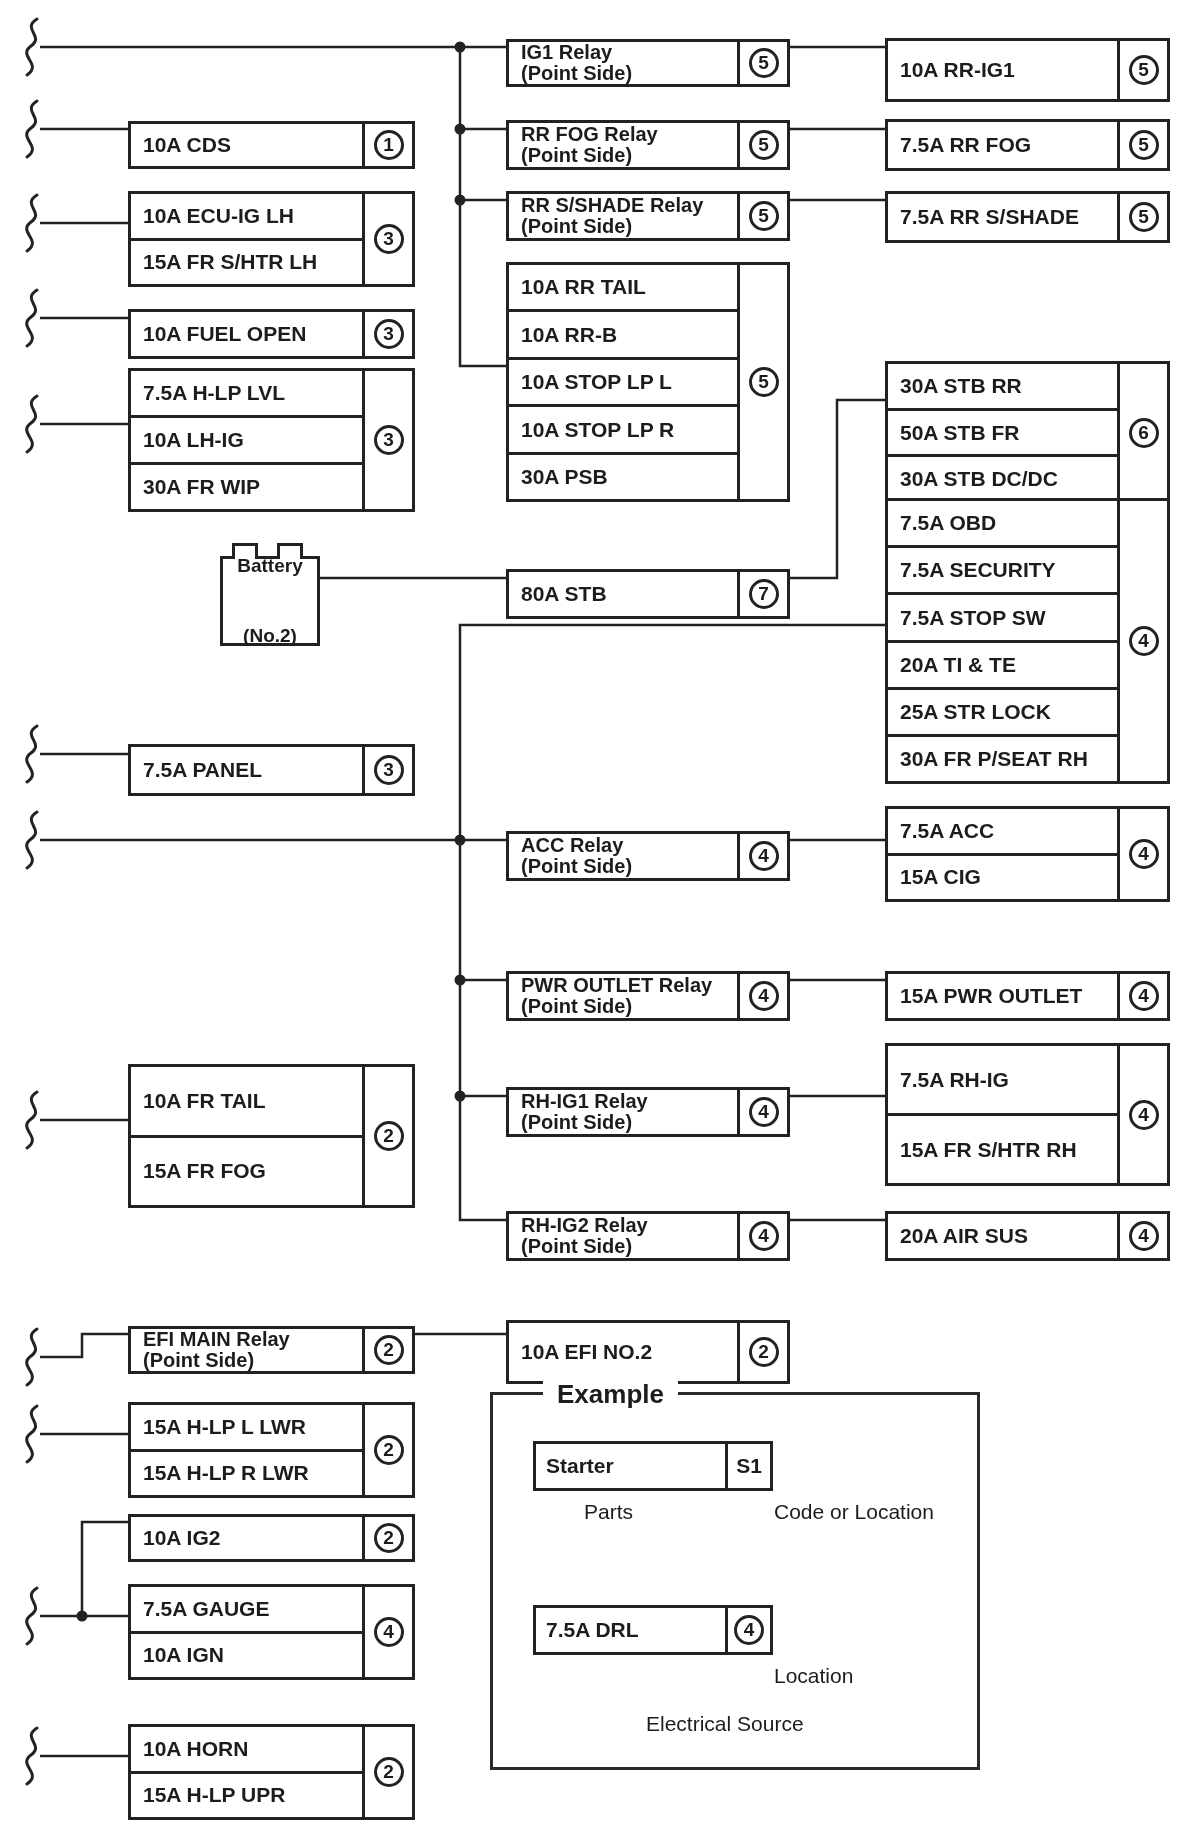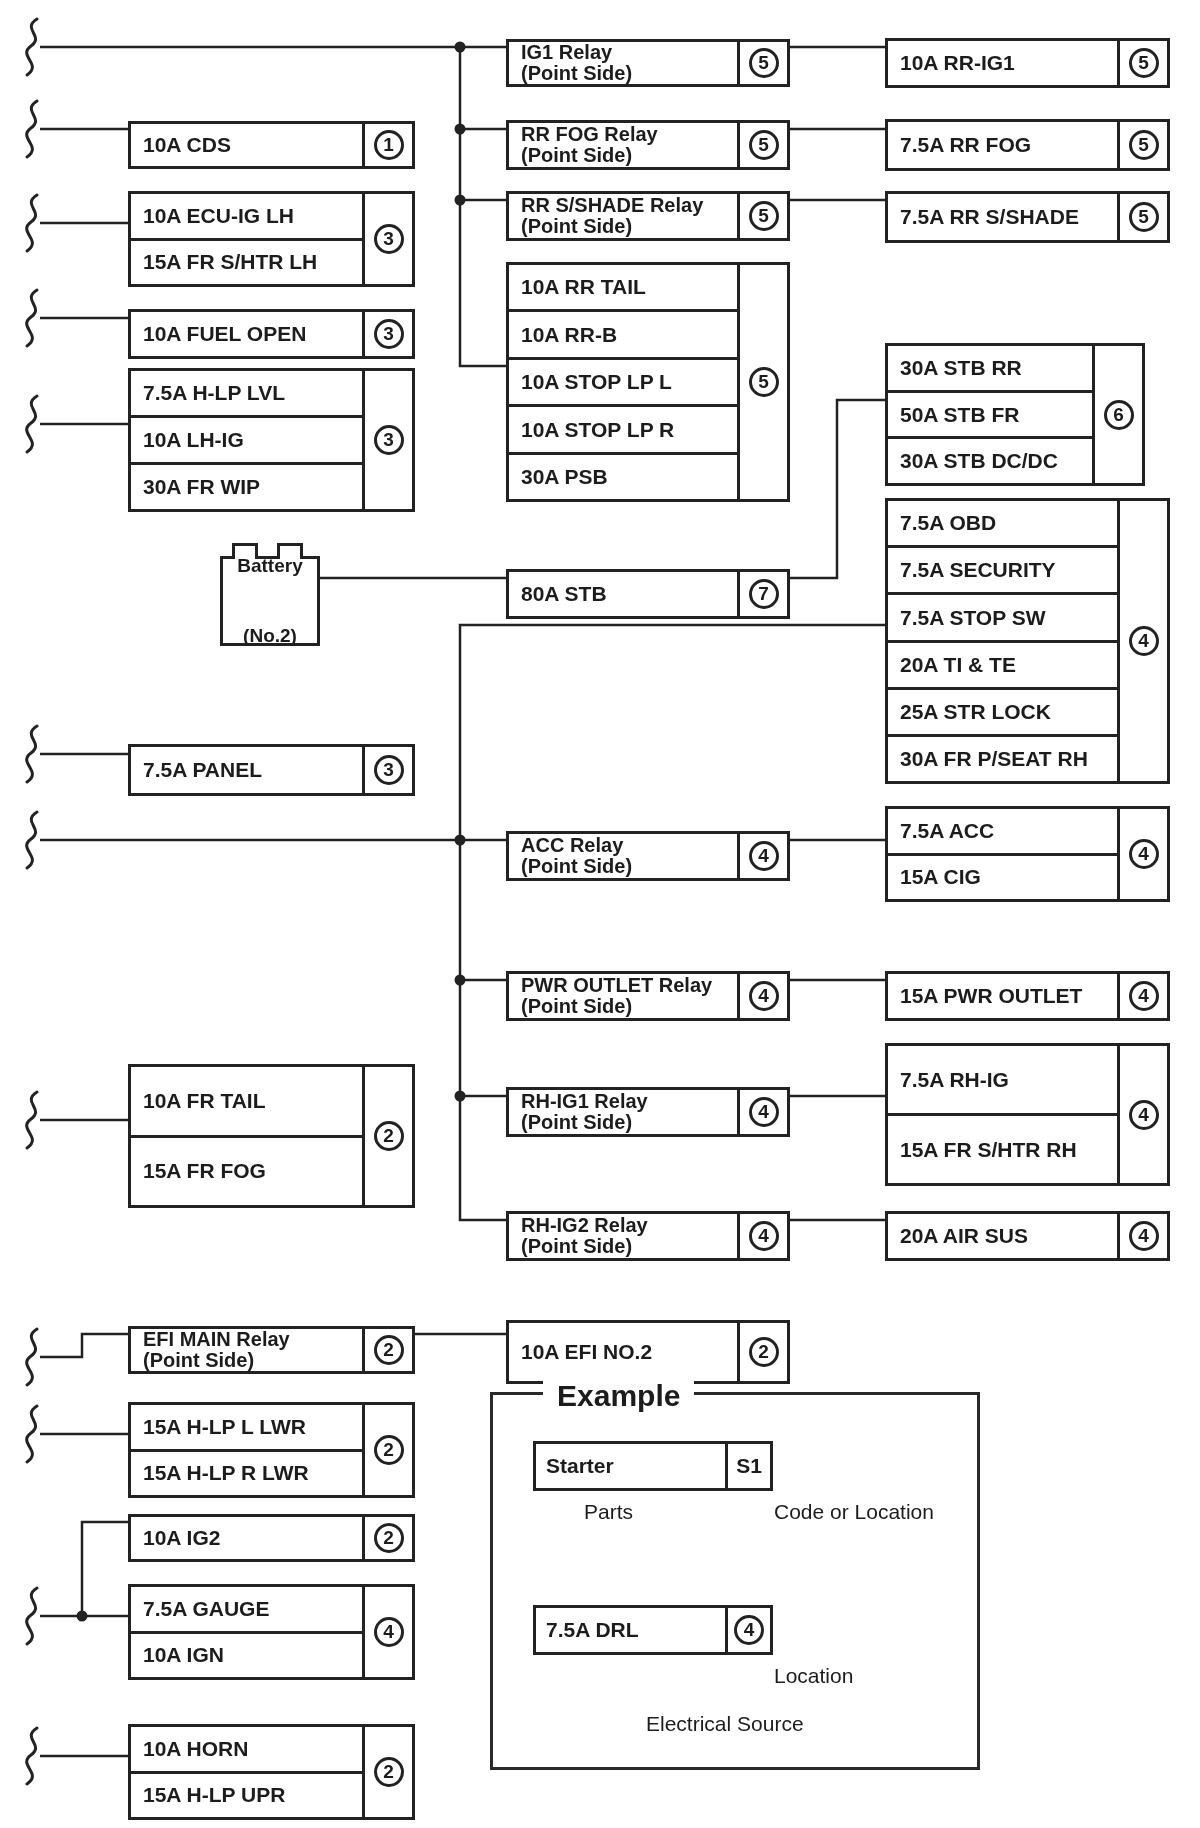--- a/index.html
+++ b/index.html
@@ -23,21 +23,21 @@
            border:3px solid #222;background:#fff;display:flex;flex-direction:column;
            align-items:center;justify-content:center;box-sizing:border-box;gap:48px;}
   #battery .bline{font-size:19px;font-weight:bold;line-height:1.15;}
   .term{position:absolute;width:26px;height:16px;border:3px solid #222;border-bottom:none;
         background:#fff;top:-16px;box-sizing:border-box;}
   #term-a{left:9px;} #term-b{left:54px;}
   
   #example{position:absolute;left:490px;top:1392px;width:490px;height:378px;
            border:3px solid #2a2a2a;box-sizing:border-box;background:#fff;}
   #example-title{position:absolute;left:50px;top:-16px;background:#fff;padding:0 14px;
-                 font-size:30px;font-weight:bold;}
+                 font-size:26px;font-weight:bold;}
   .exbox{position:absolute;border:3px solid #222;background:#fff;display:flex;box-sizing:border-box;}
   #ex-parts-box{left:40px;top:46px;width:240px;height:50px;}
   #ex-source-box{left:40px;top:210px;width:240px;height:50px;}
   .exlabel{flex:1;display:flex;align-items:center;padding-left:10px;
            font-size:21px;font-weight:bold;white-space:nowrap;}
   .excell{width:42px;border-left:3px solid #222;display:flex;align-items:center;
           justify-content:center;flex:none;font-size:21px;font-weight:bold;}
   .callout{position:absolute;transform:translateY(-50%);font-size:21px;font-weight:normal;
            white-space:nowrap;}
 </style>
@@ -346,21 +346,21 @@
       <div class="fbox" style="left: 506px; top: 1304px; width: 284px; height: 64px;">
         <div class="rows">
           <div class="frow">
             <span>10A EFI NO.2</span>
           </div>
         </div>
         <div class="loccell">
           <span class="circ">2</span>
         </div>
       </div>
-      <div class="fbox" style="left: 885px; top: 22px; width: 285px; height: 50px; gap: 44px;">
+      <div class="fbox" style="left: 885px; top: 22px; width: 285px; height: 64px; gap: 44px;">
         <div class="rows">
           <div class="frow">
             <span>10A RR-IG1</span>
           </div>
         </div>
         <div class="loccell">
           <span class="circ">5</span>
         </div>
       </div>
       <div class="fbox" style="left: 885px; top: 103px; width: 285px; height: 52px;">
@@ -376,21 +376,21 @@
       <div class="fbox" style="left: 885px; top: 175px; width: 285px; height: 52px; gap: 8px;">
         <div class="rows">
           <div class="frow">
             <span>7.5A RR S/SHADE</span>
           </div>
         </div>
         <div class="loccell">
           <span class="circ">5</span>
         </div>
       </div>
-      <div class="fbox" style="left: 885px; top: 327px; width: 260px; height: 143px;">
+      <div class="fbox" style="left: 885px; top: 345px; width: 285px; height: 143px;">
         <div class="rows">
           <div class="frow">
             <span>30A STB RR</span>
           </div>
           <div class="frow">
             <span>50A STB FR</span>
           </div>
           <div class="frow">
             <span>30A STB DC/DC</span>
           </div>

